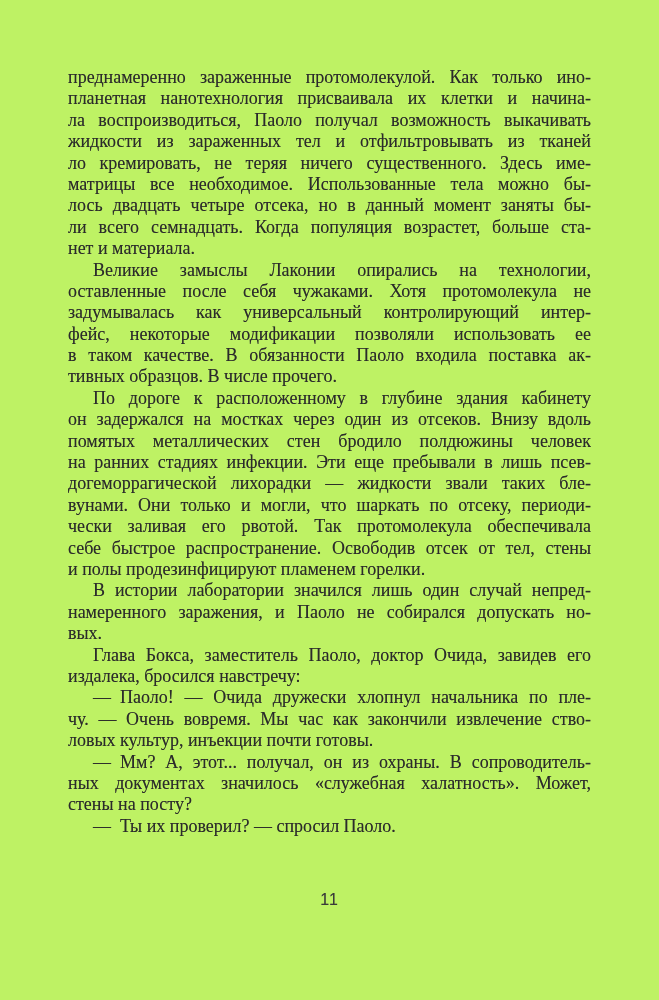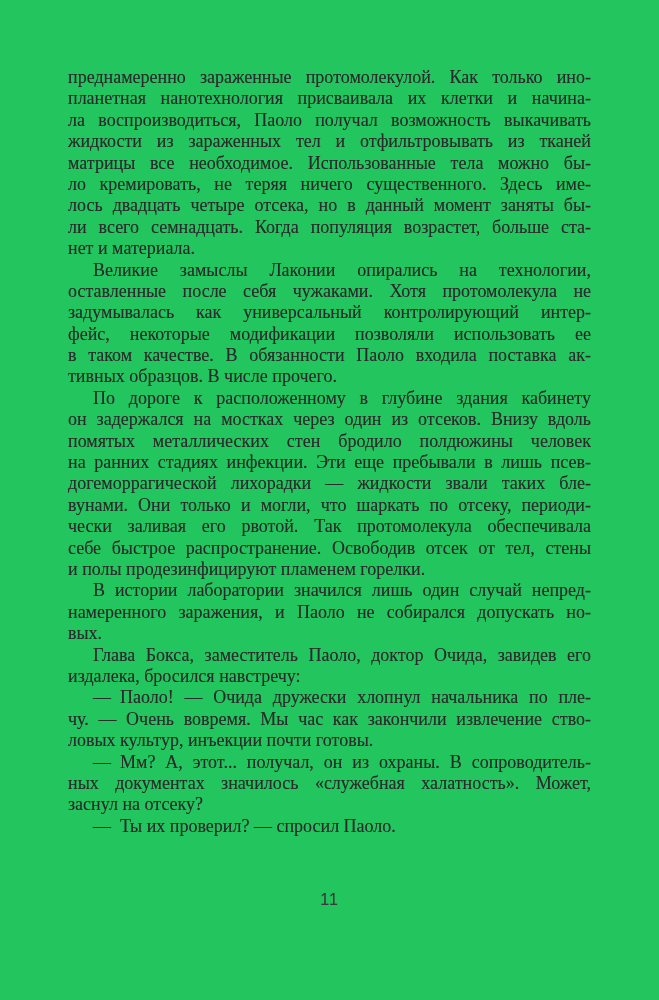--- a/index.html
+++ b/index.html
@@ -4,21 +4,21 @@
 <style>
   html, body {
     margin: 0;
     padding: 0;
     background: #ffffff;
   }
   .book-page {
     position: relative;
     width: 659px;
     height: 1000px;
-    background: #22c55e;
+    background: #bef264;
     overflow: hidden;
     font-family: "Liberation Serif", "DejaVu Serif", serif;
   }
   .text-block {
     position: absolute;
     left: 68px;
     top: 67px;
     width: 523px;
     color: #2b2b2b;
     font-size: 18px;
@@ -58,22 +58,22 @@
 </head>
 <body>
 
 <div class="book-page">
   <div class="text-block">
       <div class="para">
         <div class="line">преднамеренно зараженные протомолекулой. Как только ино-</div>
         <div class="line">планетная нанотехнология присваивала их клетки и начина-</div>
         <div class="line">ла воспроизводиться, Паоло получал возможность выкачивать</div>
         <div class="line">жидкости из зараженных тел и отфильтровывать из тканей</div>
+        <div class="line">ло кремировать, не теряя ничего существенного. Здесь име-</div>
         <div class="line">матрицы все необходимое. Использованные тела можно бы-</div>
-        <div class="line">ло кремировать, не теряя ничего существенного. Здесь име-</div>
         <div class="line">лось двадцать четыре отсека, но в данный момент заняты бы-</div>
         <div class="line">ли всего семнадцать. Когда популяция возрастет, больше ста-</div>
         <div class="line last">нет и материала.</div>
       </div>
       <div class="para">
         <div class="line indent">Великие замыслы Лаконии опирались на технологии,</div>
         <div class="line">оставленные после себя чужаками. Хотя протомолекула не</div>
         <div class="line">задумывалась как универсальный контролирующий интер-</div>
         <div class="line">фейс, некоторые модификации позволяли использовать ее</div>
         <div class="line">в таком качестве. В обязанности Паоло входила поставка ак-</div>
@@ -100,20 +100,20 @@
         <div class="line last">издалека, бросился навстречу:</div>
       </div>
       <div class="para">
         <div class="line indent">— Паоло! — Очида дружески хлопнул начальника по пле-</div>
         <div class="line">чу. — Очень вовремя. Мы час как закончили извлечение ство-</div>
         <div class="line last">ловых культур, инъекции почти готовы.</div>
       </div>
       <div class="para">
         <div class="line indent">— Мм? А, этот... получал, он из охраны. В сопроводитель-</div>
         <div class="line">ных документах значилось «служебная халатность». Может,</div>
-        <div class="line last">заснул на отсеку?</div>
+        <div class="line last">стены на посту?</div>
       </div>
       <div class="para">
         <div class="line last indent">— Ты их проверил? — спросил Паоло.</div>
       </div>
     </div>
   <div class="page-number">11</div>
 </div>
 
 </body></html>

